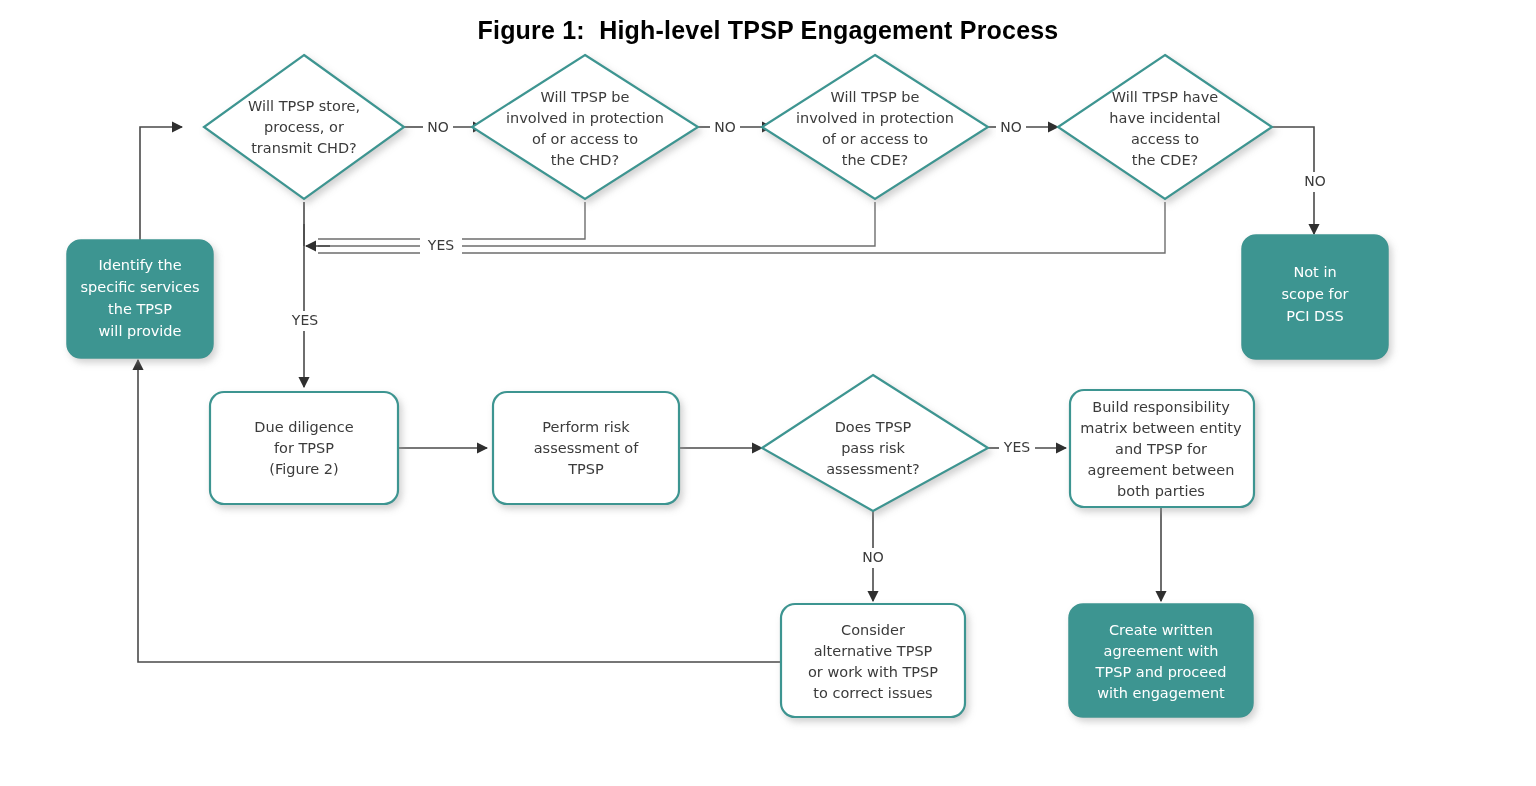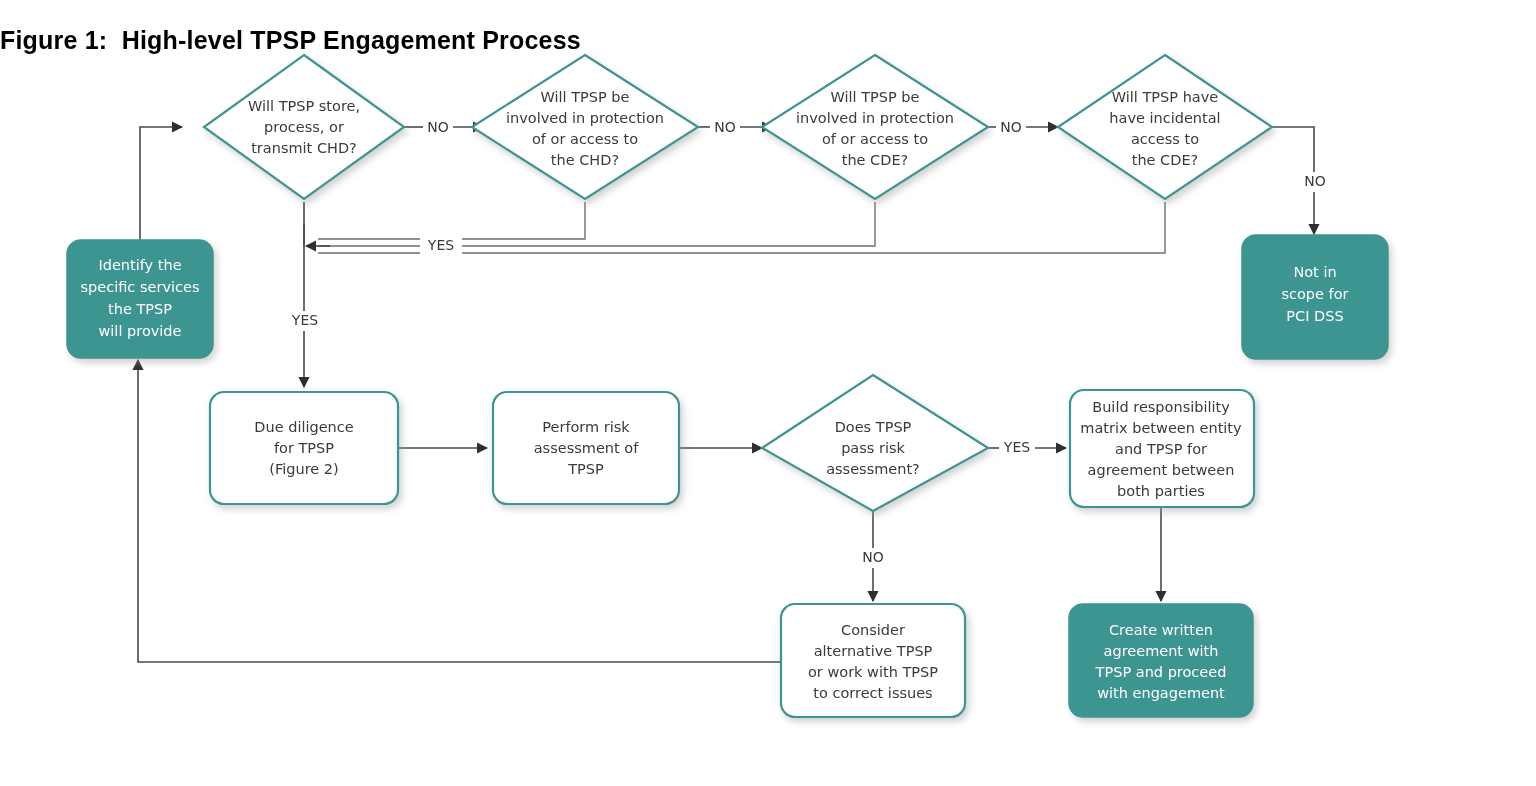--- a/index.html
+++ b/index.html
@@ -9,23 +9,24 @@
   }
   body {
     width: 1536px;
     height: 786px;
     font-family: "DejaVu Sans", sans-serif;
     overflow: hidden;
     position: relative;
   }
   #figure-title {
     position: absolute;
-    top: 26px;
+    top: 16px;
     left: 0;
     width: 1536px;
+    text-align: center;
     font-family: "Liberation Sans", sans-serif;
     font-weight: bold;
     font-size: 25px;
     color: #000000;
     letter-spacing: 0.2px;
     white-space: pre;
   }
   svg#flowchart {
     position: absolute;
     top: 0;

